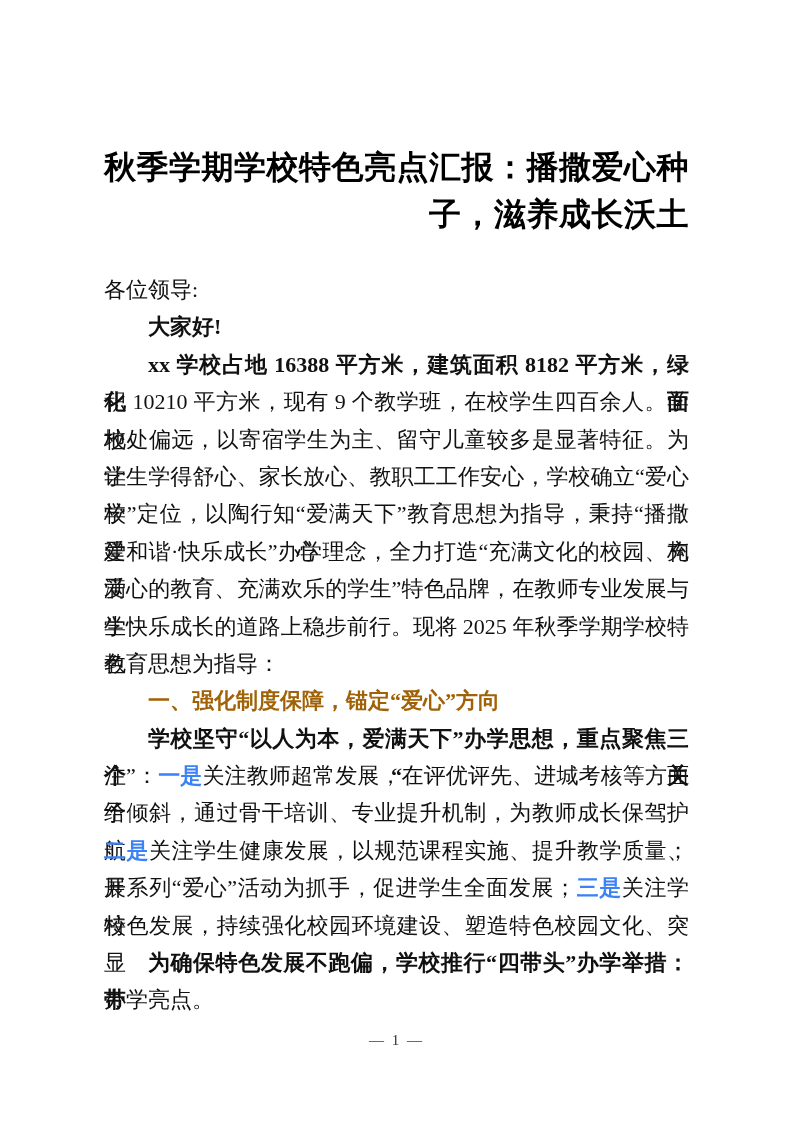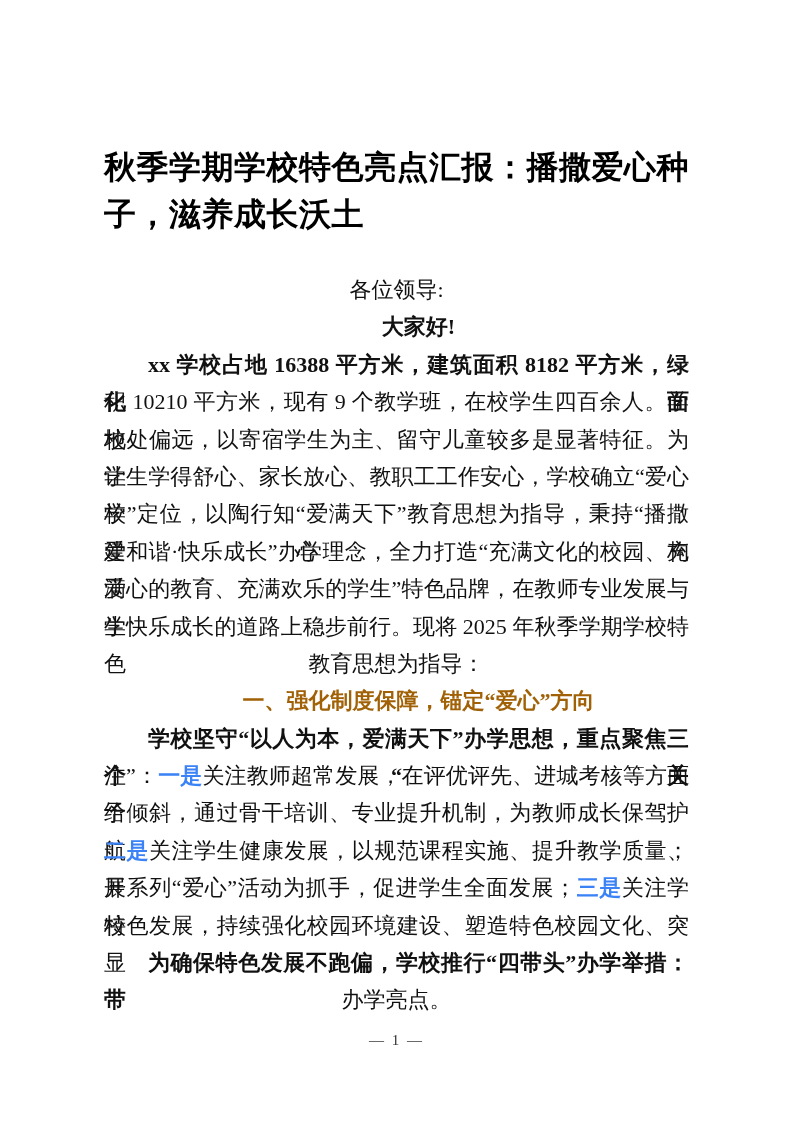--- a/index.html
+++ b/index.html
@@ -19,35 +19,35 @@
   }
   .title-block {
     position: absolute;
     left: 104px;
     width: 585px;
     top: 144px;
     font-size: 32px;
     line-height: 47px;
     font-weight: bold;
     color: #000000;
-    text-align: left;
+    text-align: right;
     letter-spacing: 0.5px;
   }
   .body-block {
     position: absolute;
     left: 104px;
     width: 585px;
     top: 271px;
     font-size: 22px;
   }
   .line {
     height: 37.4px;
     line-height: 37.4px;
     white-space: nowrap;
-    text-align: center;
+    text-align: left;
   }
   .line.justify {
     white-space: normal;
     text-align: justify;
     text-align-last: justify;
     text-justify: inter-character;
   }
   .line.indent {
     text-indent: 44px;
     font-weight: bold;

